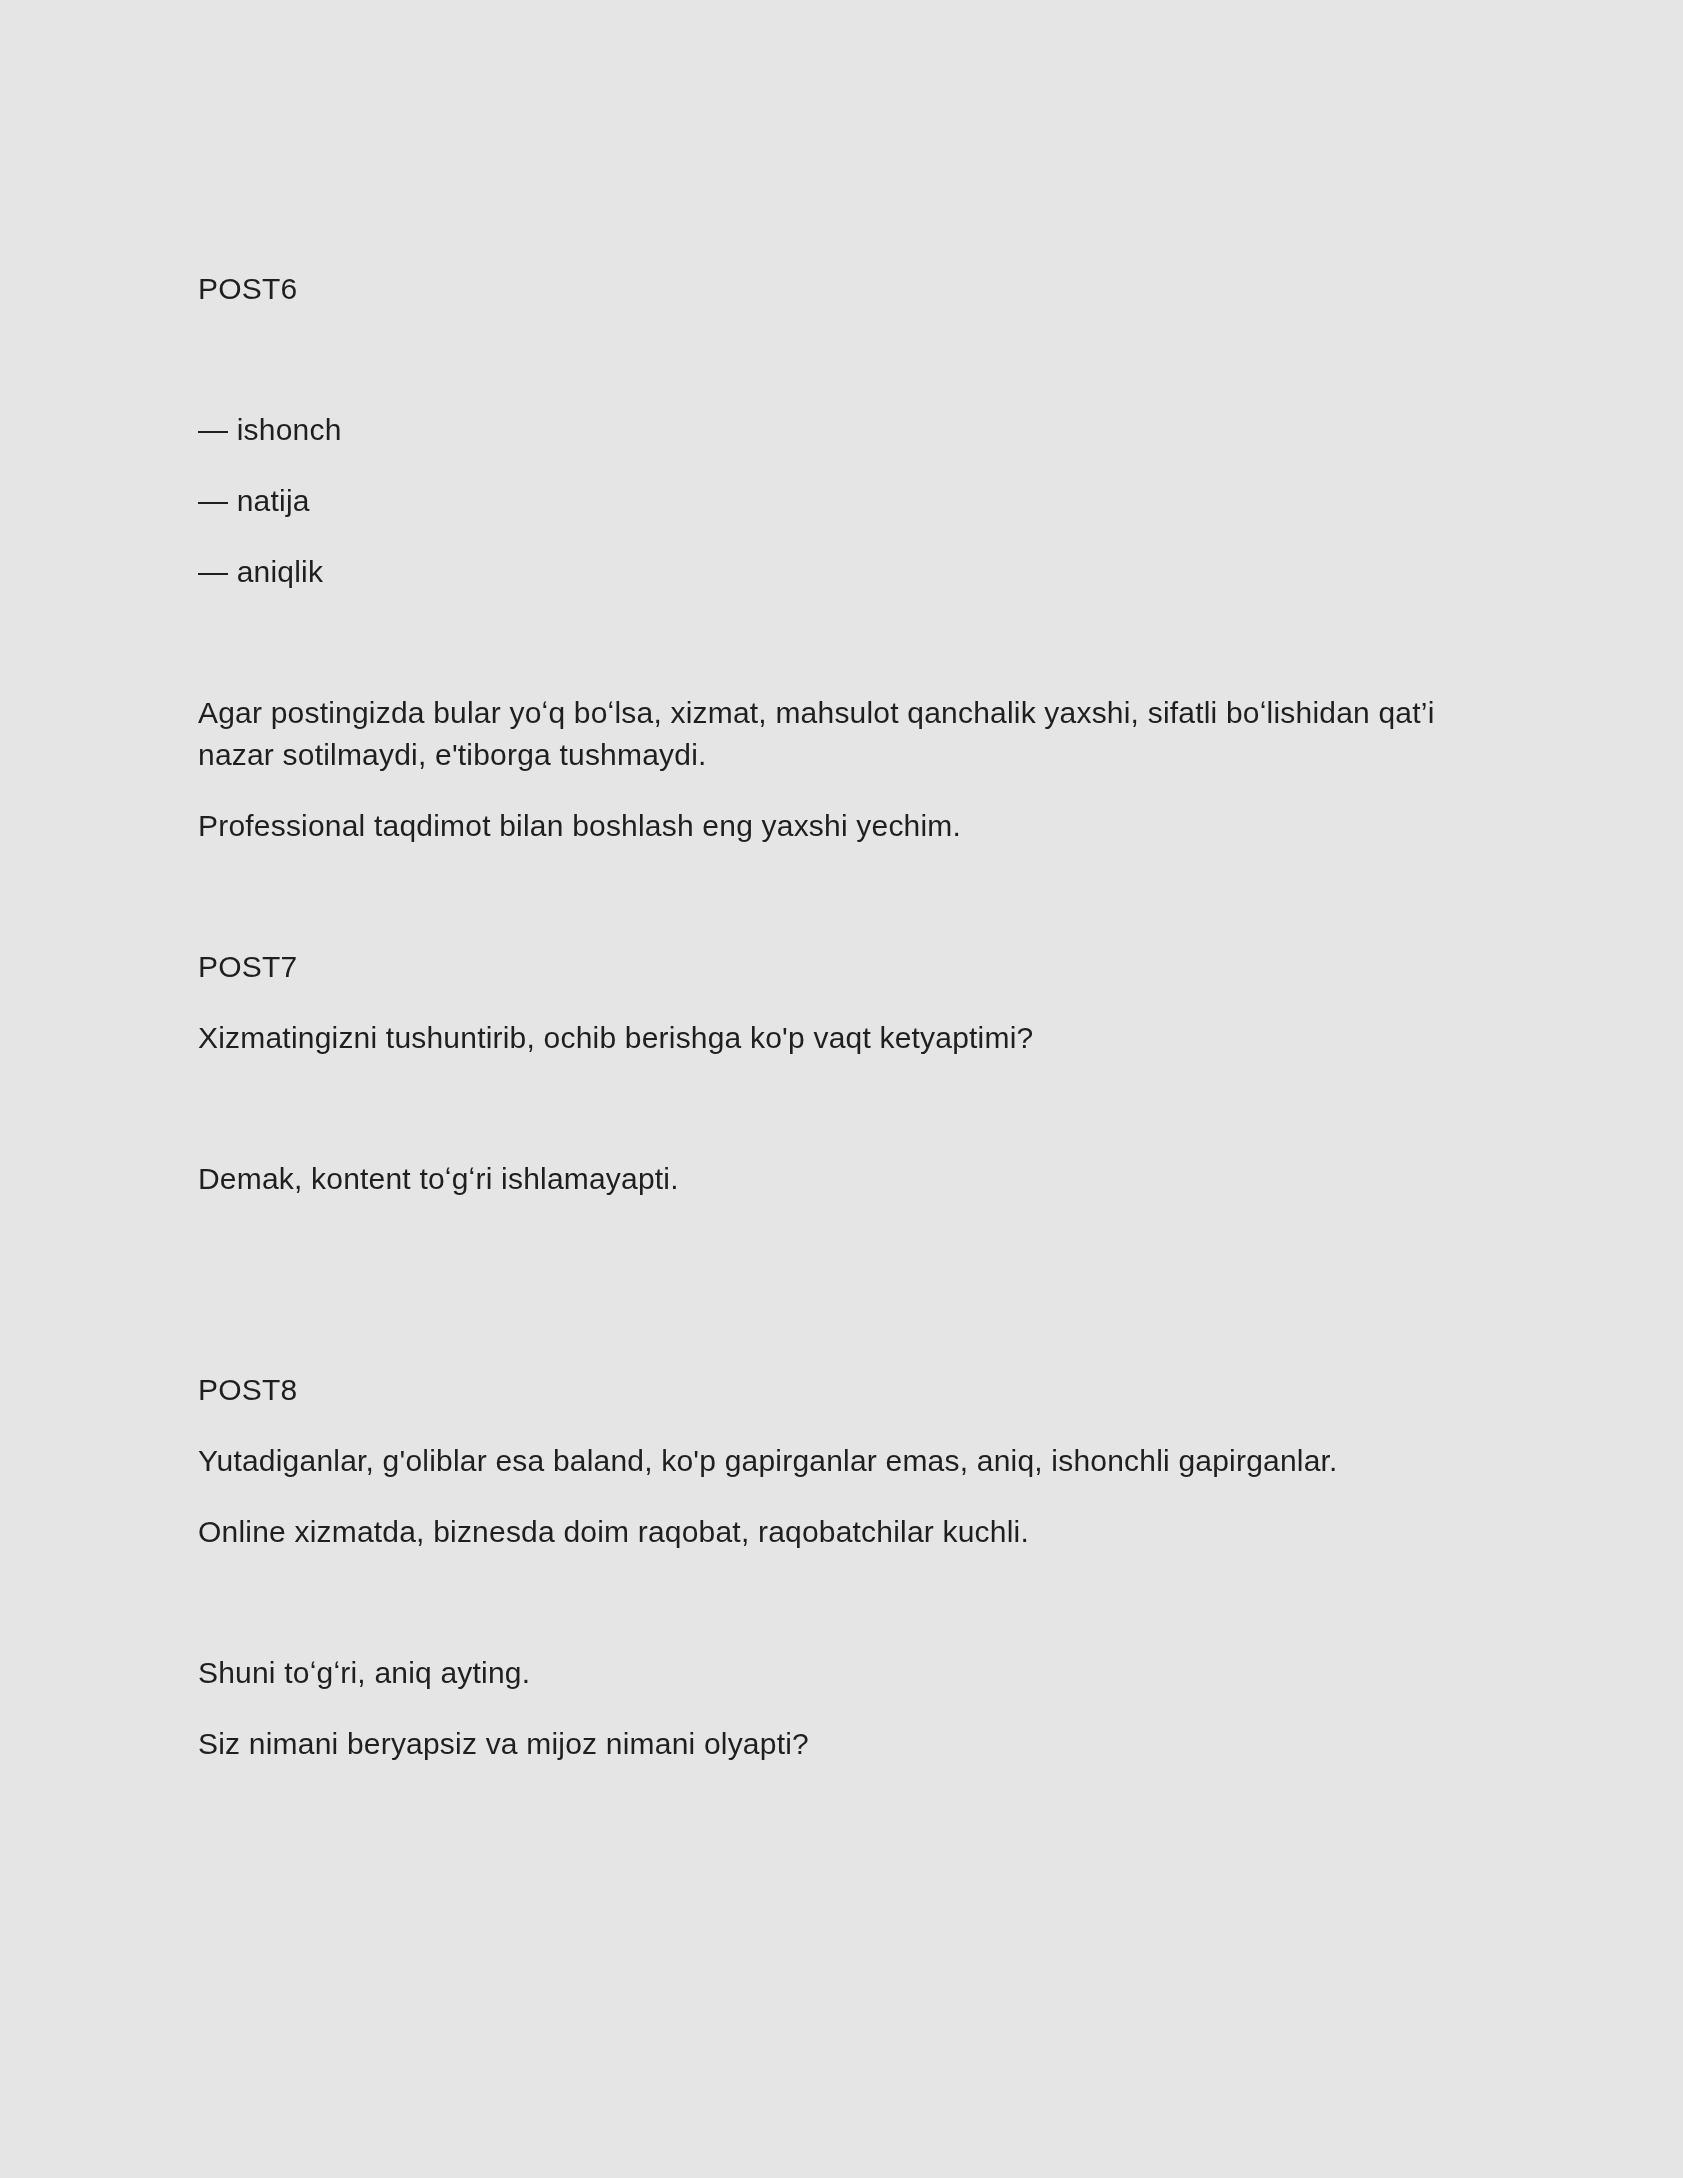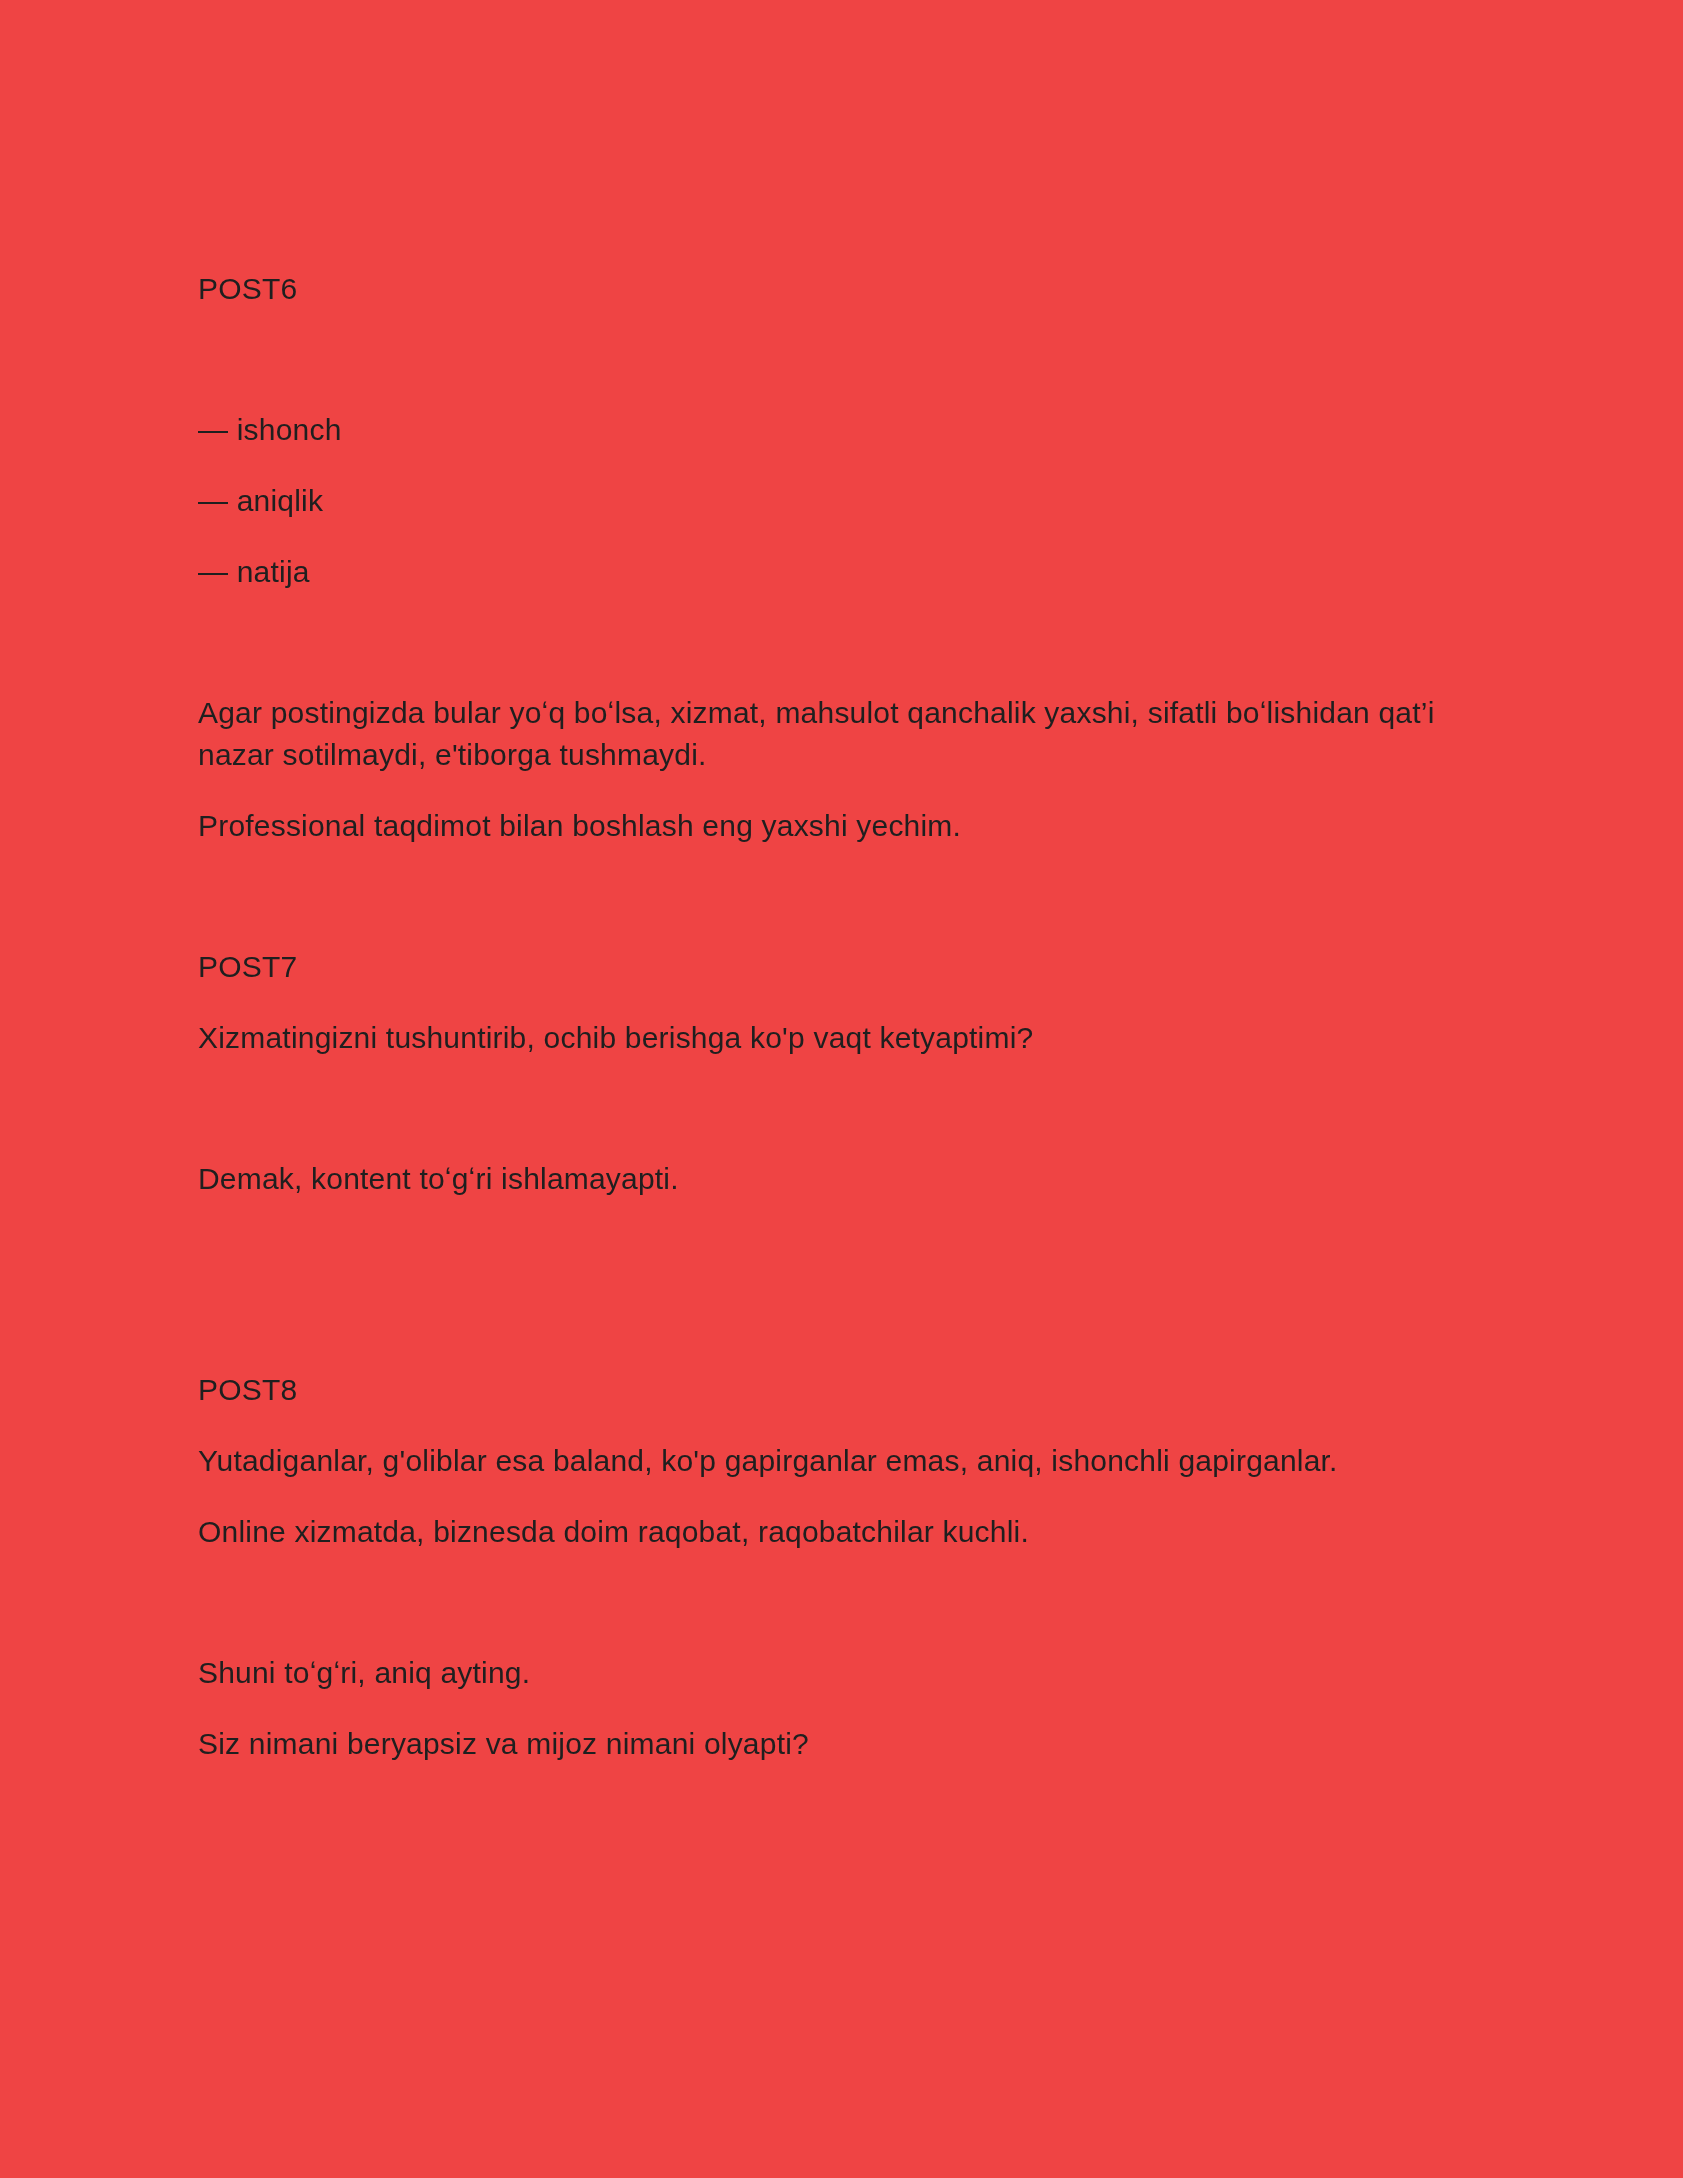--- a/index.html
+++ b/index.html
@@ -4,21 +4,21 @@
 <style>
   html, body {
     margin: 0;
     padding: 0;
     background: #ffffff;
   }
   .page {
     position: relative;
     width: 1683px;
     height: 2178px;
-    background: #ef4444;
+    background: #e5e5e5;
     overflow: hidden;
     font-family: "Liberation Sans", "DejaVu Sans", sans-serif;
     color: #1f1f1f;
   }
   .content {
     position: absolute;
     top: 268px;
     left: 198px;
     width: 1297px;
   }
@@ -39,22 +39,22 @@
 
 <div class="page">
   <div class="content">
 
     <section>
       <p class="para">POST6</p>
 
       <div class="gap"></div>
 
       <p class="para">— ishonch</p>
+      <p class="para">— natija</p>
       <p class="para">— aniqlik</p>
-      <p class="para">— natija</p>
 
       <div class="gap"></div>
 
       <p class="para">Agar postingizda bular yoʻq boʻlsa, xizmat, mahsulot qanchalik yaxshi, sifatli boʻlishidan qat’i nazar sotilmaydi, e'tiborga tushmaydi.</p>
       <p class="para">Professional taqdimot bilan boshlash eng yaxshi yechim.</p>
     </section>
 
     <div class="gap"></div>
 
     <section>

